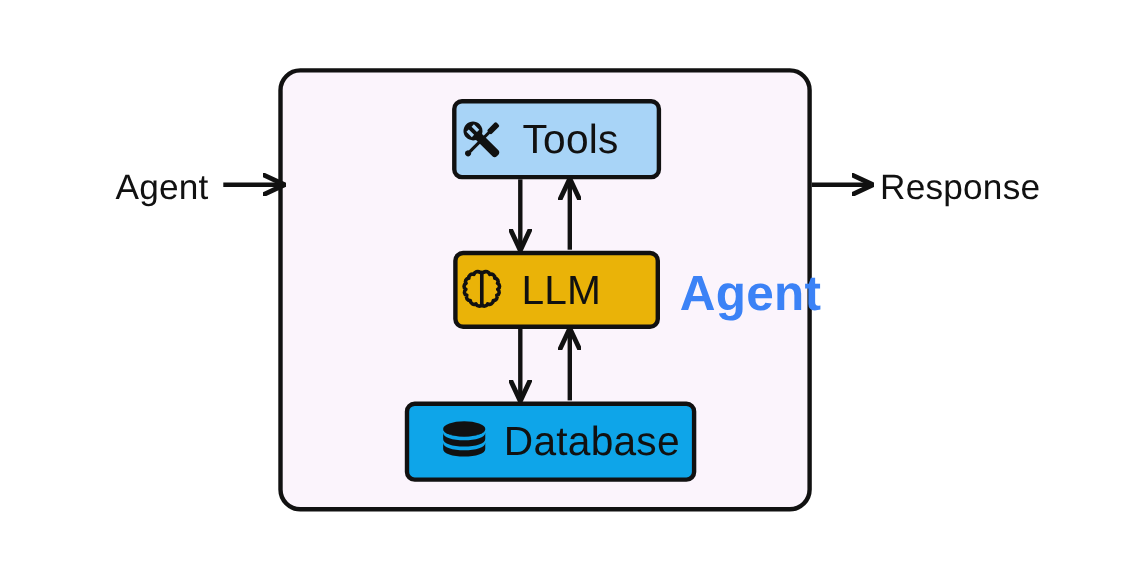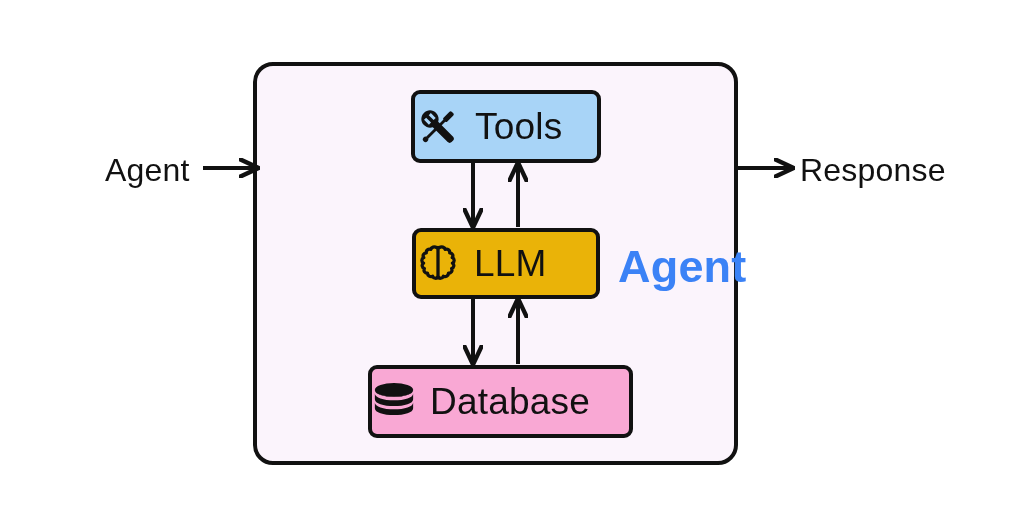--- a/index.html
+++ b/index.html
@@ -83,21 +83,22 @@
     top: 228px;
     width: 188px;
     height: 71px;
     background: #eab308;
   }
   .node-database {
     left: 368px;
     top: 365px;
     width: 265px;
     height: 73px;
-    background: #f9a8d4;
+    background: #0ea5e9;
+    padding-left: 28px;
   }
 
   
   .conn-layer {
     position: absolute;
     left: 0;
     top: 0;
     width: 1024px;
     height: 532px;
     pointer-events: none;

